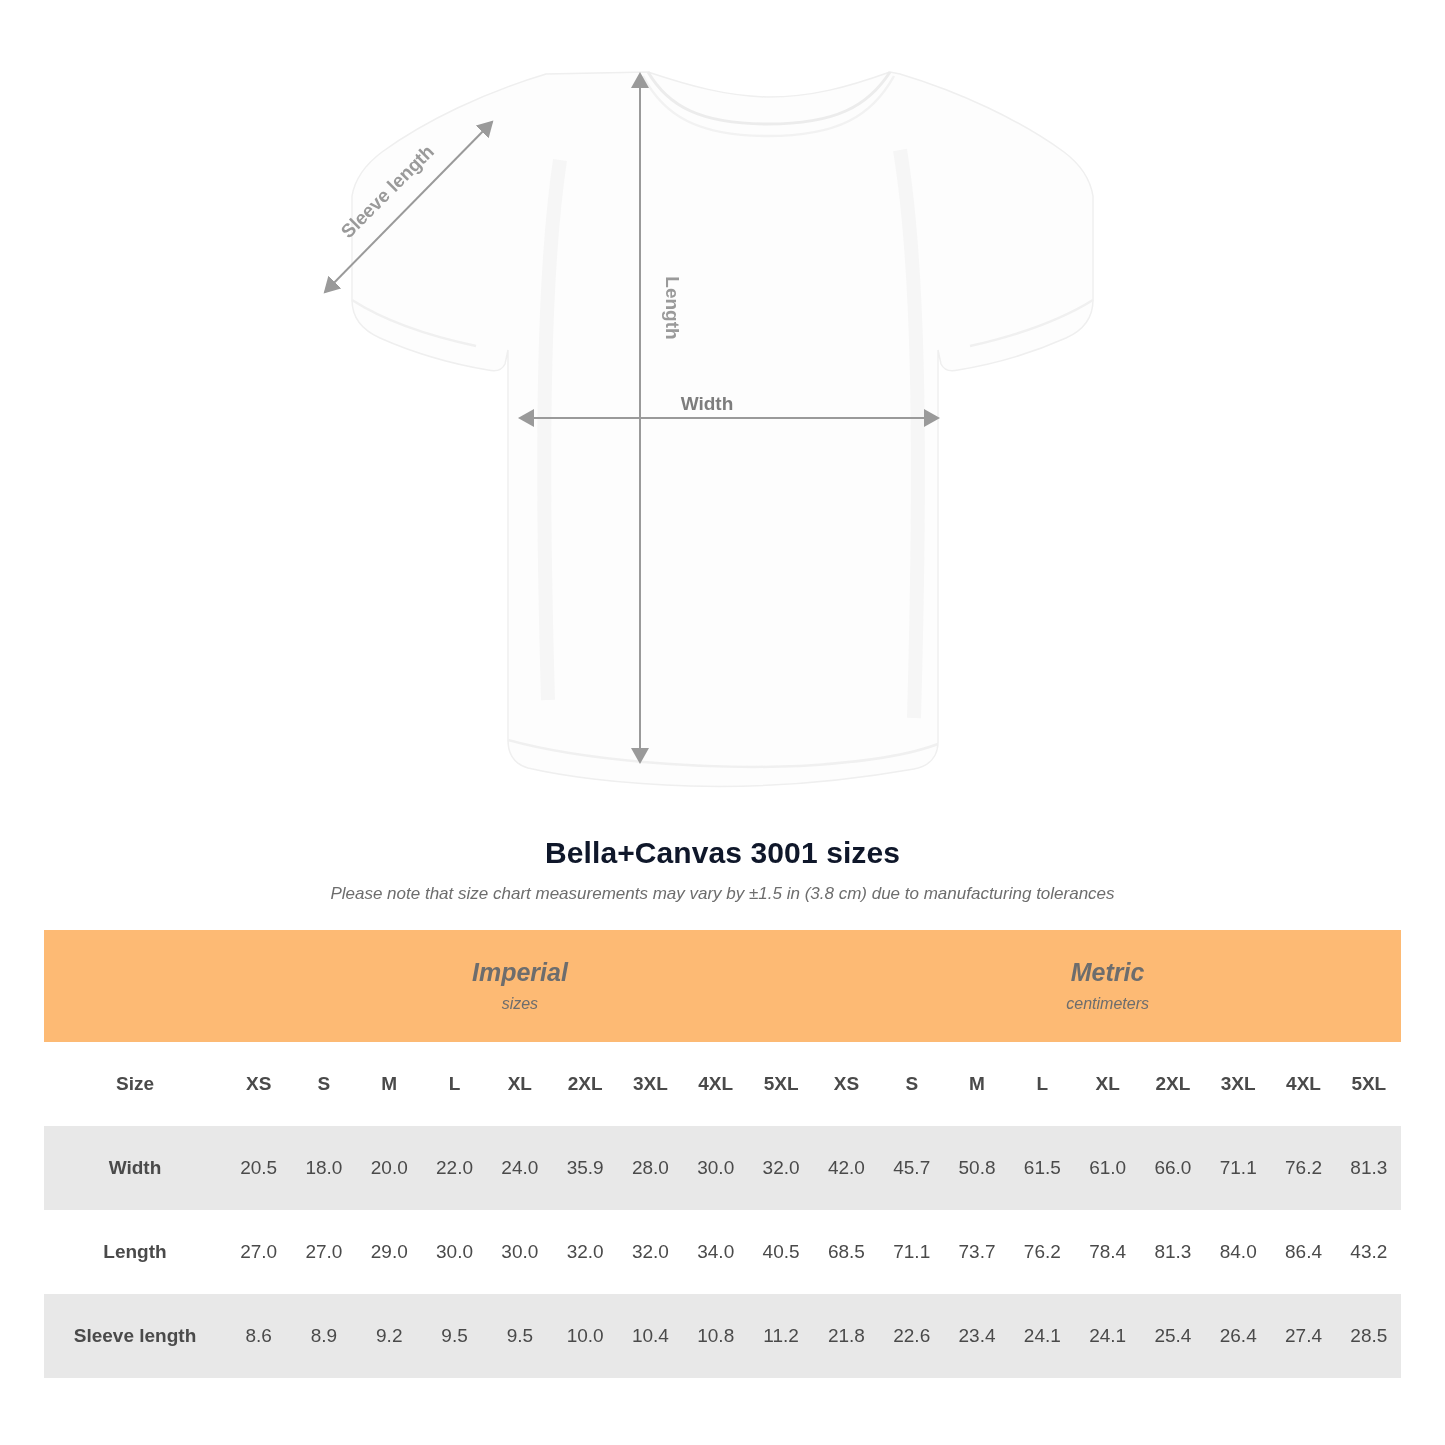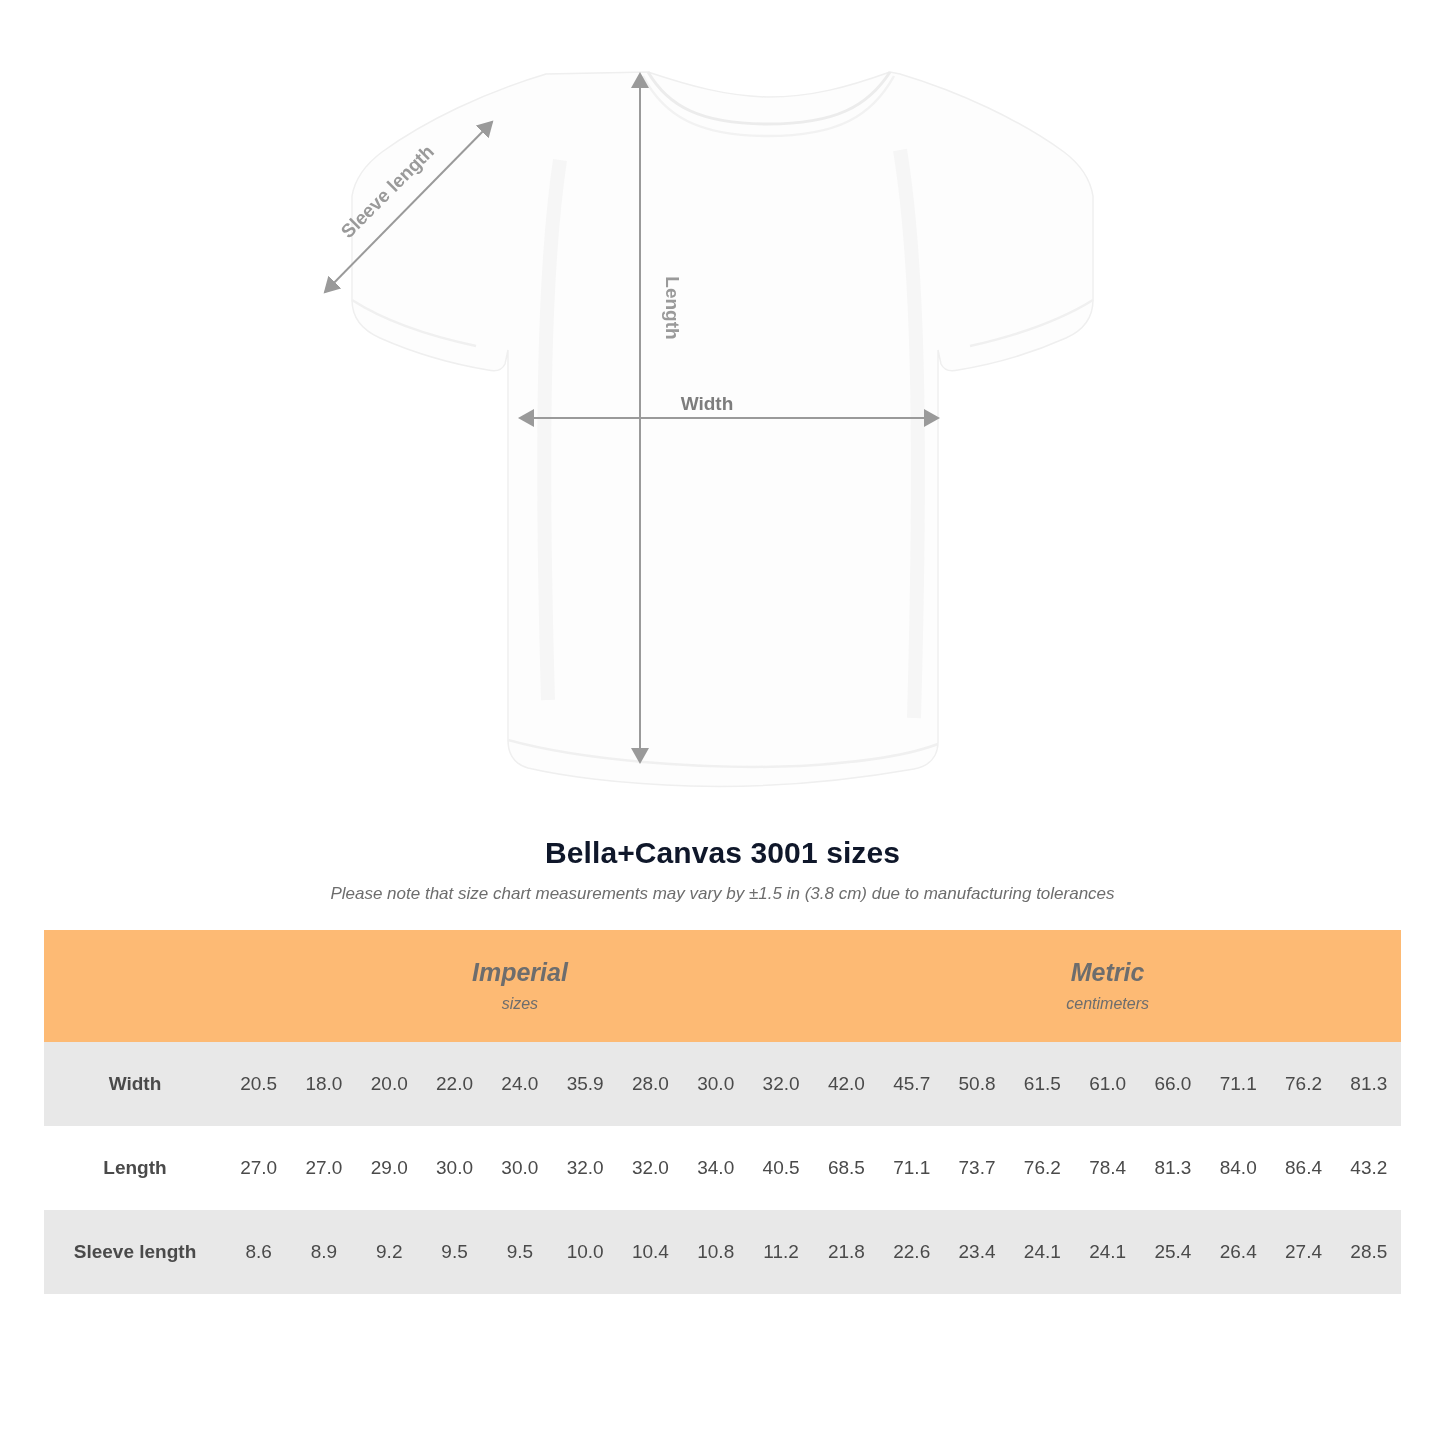--- a/index.html
+++ b/index.html
@@ -199,20 +199,41 @@
           <td colspan="9">
             <div class="unit-name">Imperial</div>
             <div class="unit-sub">sizes</div>
           </td>
           <td colspan="9">
             <div class="unit-name">Metric</div>
             <div class="unit-sub">centimeters</div>
           </td>
         </tr>
 
+        <tr class="row-size">
+          <td class="label-cell">Size</td>
+          <td class="value-cell">XS</td>
+          <td class="value-cell">S</td>
+          <td class="value-cell">M</td>
+          <td class="value-cell">L</td>
+          <td class="value-cell">XL</td>
+          <td class="value-cell">2XL</td>
+          <td class="value-cell">3XL</td>
+          <td class="value-cell">4XL</td>
+          <td class="value-cell">5XL</td>
+          <td class="value-cell">XS</td>
+          <td class="value-cell">S</td>
+          <td class="value-cell">M</td>
+          <td class="value-cell">L</td>
+          <td class="value-cell">XL</td>
+          <td class="value-cell">2XL</td>
+          <td class="value-cell">3XL</td>
+          <td class="value-cell">4XL</td>
+          <td class="value-cell">5XL</td>
+        </tr>
 
         <tr class="data-row shade">
           <td class="label-cell">Width</td>
           <td class="value-cell">20.5</td>
           <td class="value-cell">18.0</td>
           <td class="value-cell">20.0</td>
           <td class="value-cell">22.0</td>
           <td class="value-cell">24.0</td>
           <td class="value-cell">35.9</td>
           <td class="value-cell">28.0</td>

